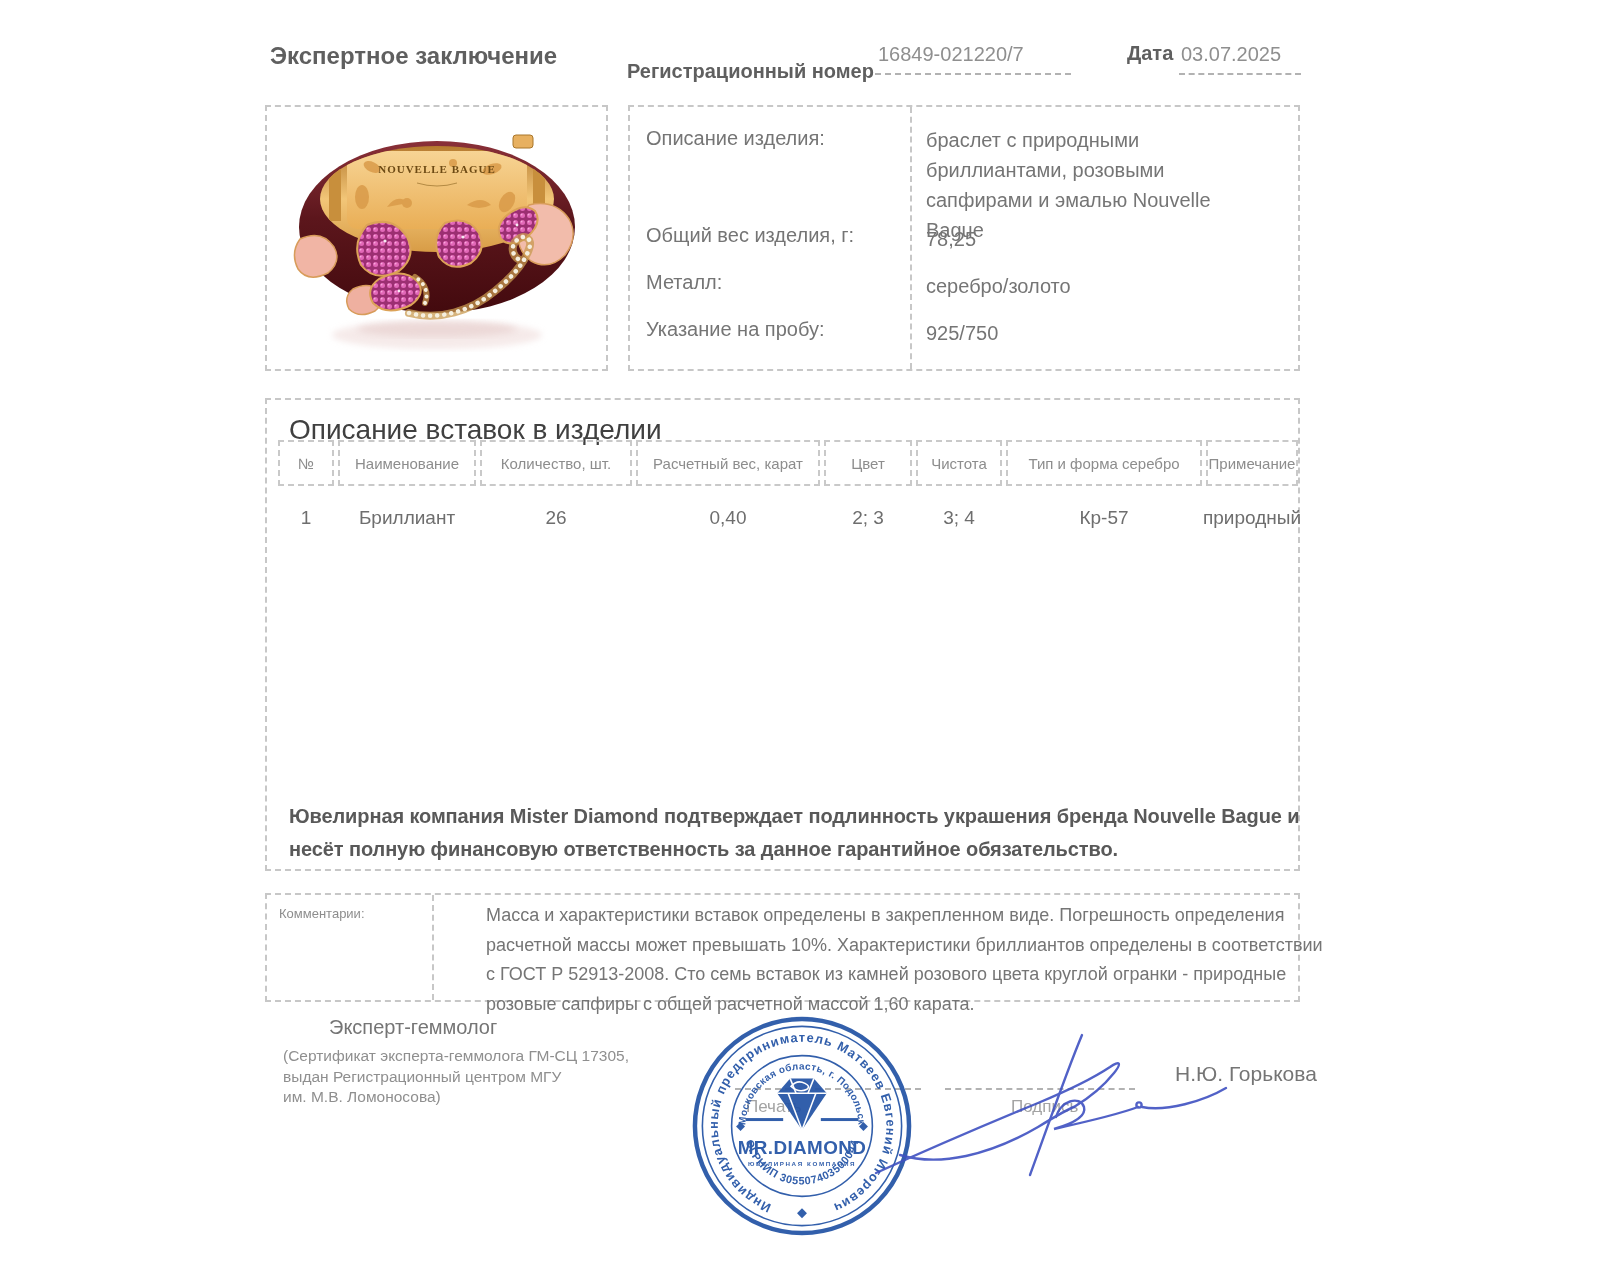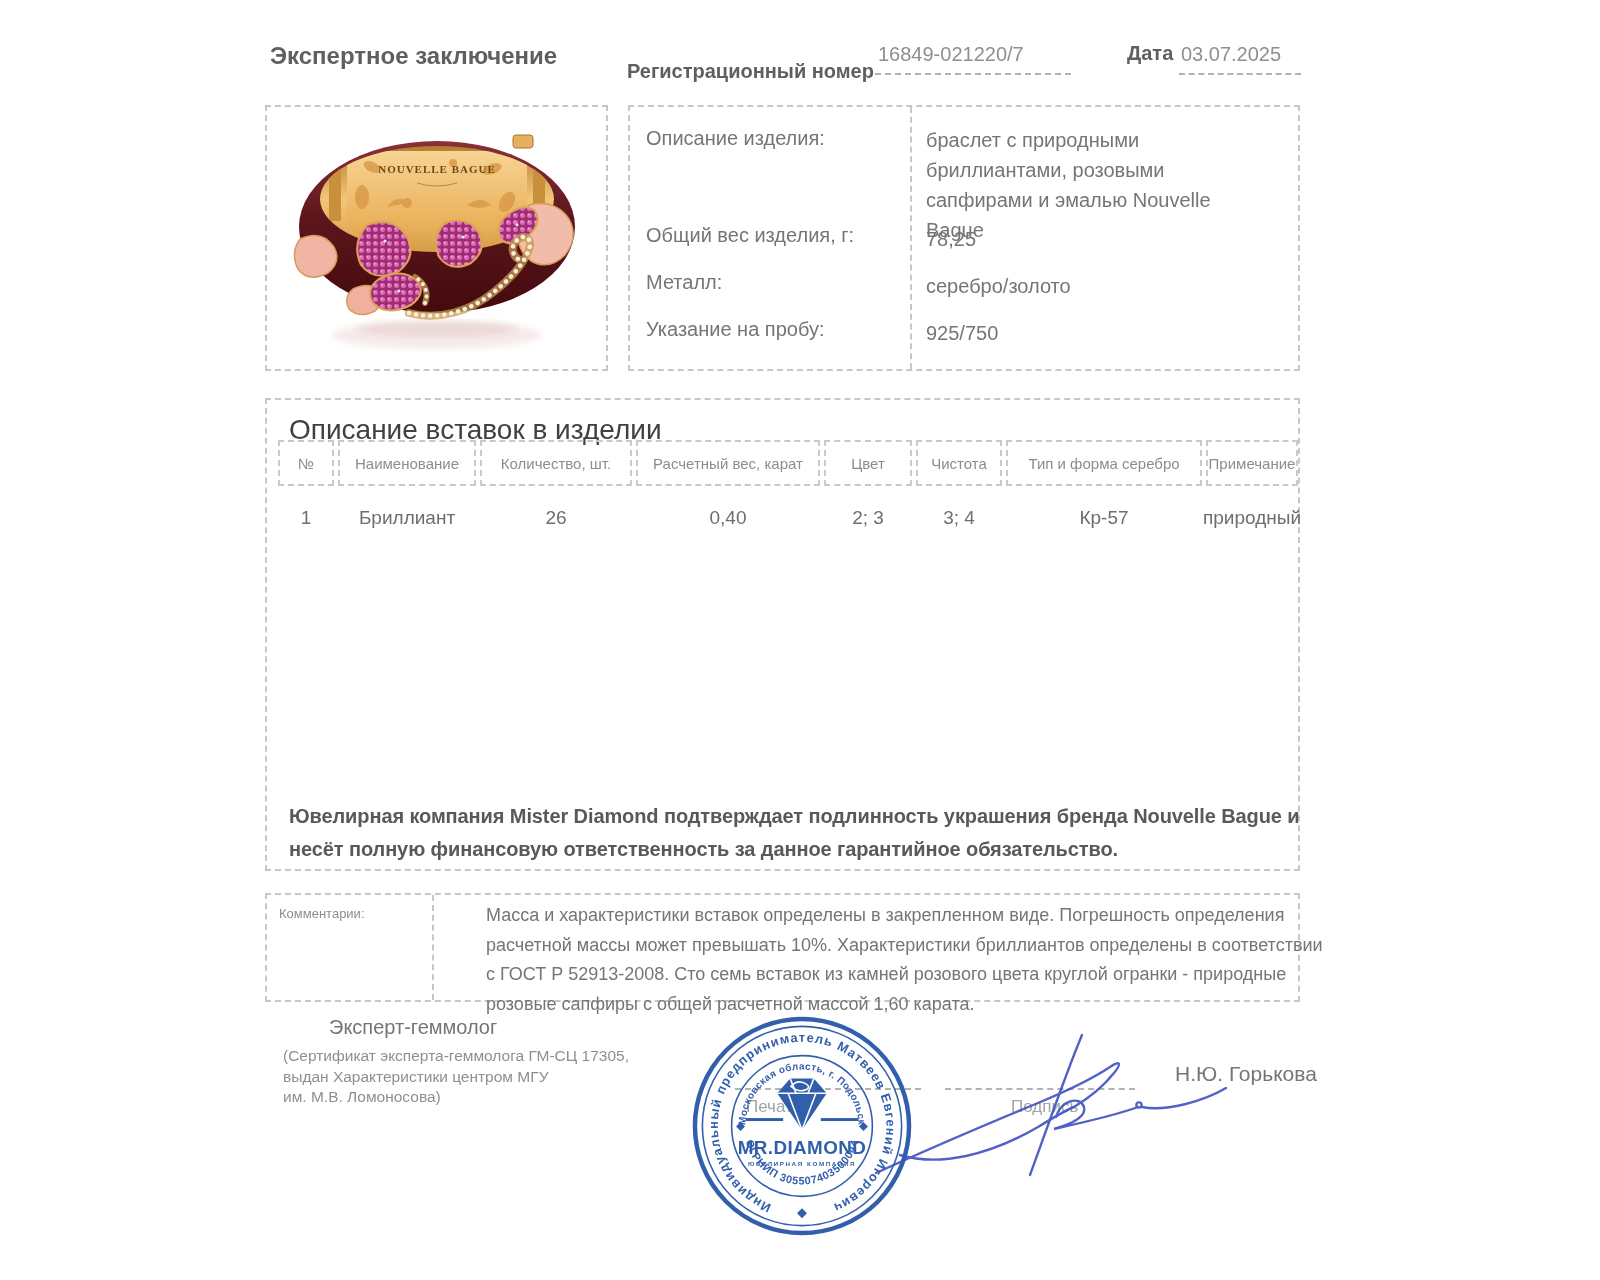--- a/index.html
+++ b/index.html
@@ -190,21 +190,21 @@
 
   <div class="abs dashbox comments-box">
     <div class="cm-divider"></div>
     <div class="cm-label">Комментарии:</div>
     <div class="cm-text">Масса и характеристики вставок определены в закрепленном виде. Погрешность определения расчетной массы может превышать 10%. Характеристики бриллиантов определены в соответствии с ГОСТ Р 52913-2008. Сто семь вставок из камней розового цвета круглой огранки - природные розовые сапфиры с общей расчетной массой 1,60 карата.</div>
   </div>
 
   <div class="abs ft-title">Эксперт-геммолог</div>
   <div class="abs ft-cert">
     <span>(Сертификат эксперта-геммолога ГМ-СЦ 17305,</span>
-    <span>выдан Характеристики центром МГУ</span>
+    <span>выдан Регистрационный центром МГУ</span>
     <span>им. М.В. Ломоносова)</span>
   </div>
 
   <div class="abs dashline seal-line"></div>
   <div class="abs seal-label">Печать</div>
   <div class="abs dashline sign-line"></div>
   <div class="abs sign-label">Подпись</div>
 
   <svg class="abs stamp" viewBox="0 0 230 230">
     <g fill="none" stroke="#2353a5">

